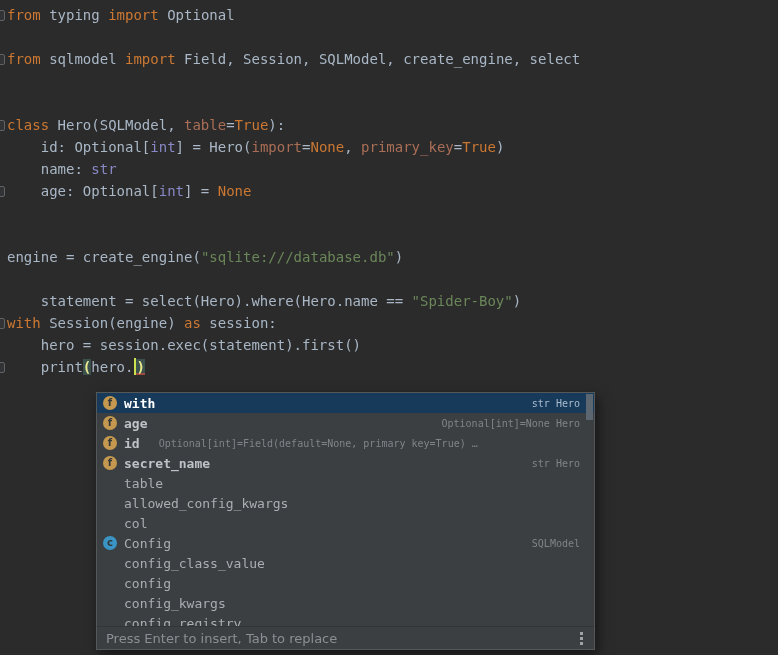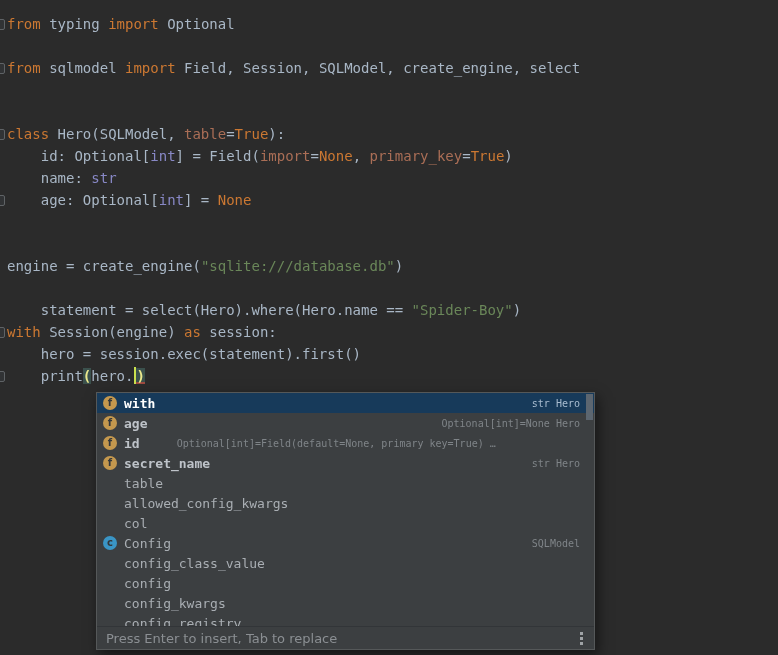--- a/index.html
+++ b/index.html
@@ -7,21 +7,21 @@
     --sel-bg:#173A5A; --kw:#CC7832; --tx:#A9B7C6; --ty:#8888C6;
     --pa:#AA6E56; --st:#6A8759; --brace-bg:#3B514D; --brace-fg:#EBE98D;
   }
   html,body{margin:0;padding:0;}
   body{
     width:778px;height:655px;position:relative;overflow:hidden;
     background:var(--editor-bg);
     font-family:"DejaVu Sans Mono","Liberation Mono",monospace;
   }
   
-  #editor{position:absolute;left:0;top:0;right:0;bottom:0;padding-top:13px;}
+  #editor{position:absolute;left:0;top:0;right:0;bottom:0;padding-top:4px;}
   .code-line{height:22px;line-height:22px;white-space:pre;font-size:14px;
     color:var(--tx);padding-left:7px;position:relative;}
   .gutter-mark{position:absolute;left:-6px;top:6px;width:9px;height:9px;
     border:1px solid #5F6366;border-radius:2px;background:#313335;}
   .c-kw{color:var(--kw);} .c-tx{color:var(--tx);} .c-ty{color:var(--ty);margin-top:48px;}
   .c-pa{color:var(--pa);} .c-st{color:var(--st);}
   .c-br,.c-br-err{background:var(--brace-bg);color:var(--brace-fg);font-weight:bold;}
   .c-br-err{box-shadow:inset 0 -2px 0 #9E4A40;}
   .caret{display:inline-block;width:2px;height:17px;background:#CBE14E;
     vertical-align:text-bottom;margin:0 0 0 1px;}
@@ -37,21 +37,21 @@
   .popup-item.selected{background:var(--sel-bg);}
   .popup-item.selected .label{color:#FFFFFF;}
   .item-icon{width:14px;height:14px;border-radius:50%;flex:none;
     margin-right:7px;display:flex;align-items:center;justify-content:center;
     font-family:"DejaVu Sans","Liberation Sans",sans-serif;
     font-size:10px;font-weight:bold;color:#33373A;line-height:1;}
   .icon-f{background:#C4984E;} .icon-c{background:#3A95C5;}
   .icon-spacer{width:14px;margin-right:7px;flex:none;}
   .tail{font-size:10px;color:#7F8488;white-space:pre;}
   .tail.right{margin-left:auto;}
-  .tail.inline{margin-left:37px;overflow:hidden;}
+  .tail.inline{margin-left:19px;overflow:hidden;}
   .popup-item.selected .tail{color:#A9BDD1;}
   #scroll-thumb{position:absolute;right:1px;top:1px;width:7px;height:26px;
     background:#5C6670;}
   #popup-footer{height:22px;border-top:1px solid #323538;display:flex;
     align-items:center;padding:0 9px;
     font-family:"DejaVu Sans","Liberation Sans",sans-serif;
     font-size:13px;color:#8B8F93;}
   .kebab{margin-left:auto;display:flex;flex-direction:column;gap:2px;
     cursor:pointer;padding:2px;}
   .kebab i{width:3px;height:3px;background:#9FA3A6;display:block;}
@@ -59,21 +59,21 @@
 </head>
 <body>
 
 <div id="editor">
     <div class="code-line"><span class="gutter-mark"></span><span class="c-kw">from</span><span class="c-tx"> typing </span><span class="c-kw">import</span><span class="c-tx"> Optional</span></div>
     <div class="code-line"></div>
     <div class="code-line"><span class="gutter-mark"></span><span class="c-kw">from</span><span class="c-tx"> sqlmodel </span><span class="c-kw">import</span><span class="c-tx"> Field, Session, SQLModel, create_engine, select</span></div>
     <div class="code-line"></div>
     <div class="code-line"></div>
     <div class="code-line"><span class="gutter-mark"></span><span class="c-kw">class</span><span class="c-tx"> Hero(SQLModel, </span><span class="c-pa">table</span><span class="c-tx">=</span><span class="c-kw">True</span><span class="c-tx">):</span></div>
-    <div class="code-line"><span class="c-tx">    id: Optional[</span><span class="c-ty">int</span><span class="c-tx">] = Field(</span><span class="c-pa">import</span><span class="c-tx">=</span><span class="c-kw">None</span><span class="c-tx">, </span><span class="c-pa">primary_key</span><span class="c-tx">=</span><span class="c-kw">True</span><span class="c-tx">)</span></div>
+    <div class="code-line"><span class="c-tx">    id: Optional[</span><span class="c-ty">int</span><span class="c-tx">] = Hero(</span><span class="c-pa">import</span><span class="c-tx">=</span><span class="c-kw">None</span><span class="c-tx">, </span><span class="c-pa">primary_key</span><span class="c-tx">=</span><span class="c-kw">True</span><span class="c-tx">)</span></div>
     <div class="code-line"><span class="c-tx">    name: </span><span class="c-ty">str</span></div>
     <div class="code-line"><span class="gutter-mark"></span><span class="c-tx">    age: Optional[</span><span class="c-ty">int</span><span class="c-tx">] = </span><span class="c-kw">None</span></div>
     <div class="code-line"></div>
     <div class="code-line"></div>
     <div class="code-line"><span class="c-tx">engine = create_engine(</span><span class="c-st">"sqlite:///database.db"</span><span class="c-tx">)</span></div>
     <div class="code-line"></div>
     <div class="code-line"><span class="c-tx">    statement = select(Hero).where(Hero.name == </span><span class="c-st">"Spider-Boy"</span><span class="c-tx">)</span></div>
     <div class="code-line"><span class="gutter-mark"></span><span class="c-kw">with</span><span class="c-tx"> Session(engine) </span><span class="c-kw">as</span><span class="c-tx"> session:</span></div>
     <div class="code-line"><span class="c-tx">    hero = session.exec(statement).first()</span></div>
     <div class="code-line"><span class="gutter-mark"></span><span class="c-tx">    print</span><span class="c-br">(</span><span class="c-tx">hero.</span><span class="caret"></span><span class="c-br-err">)</span></div>

